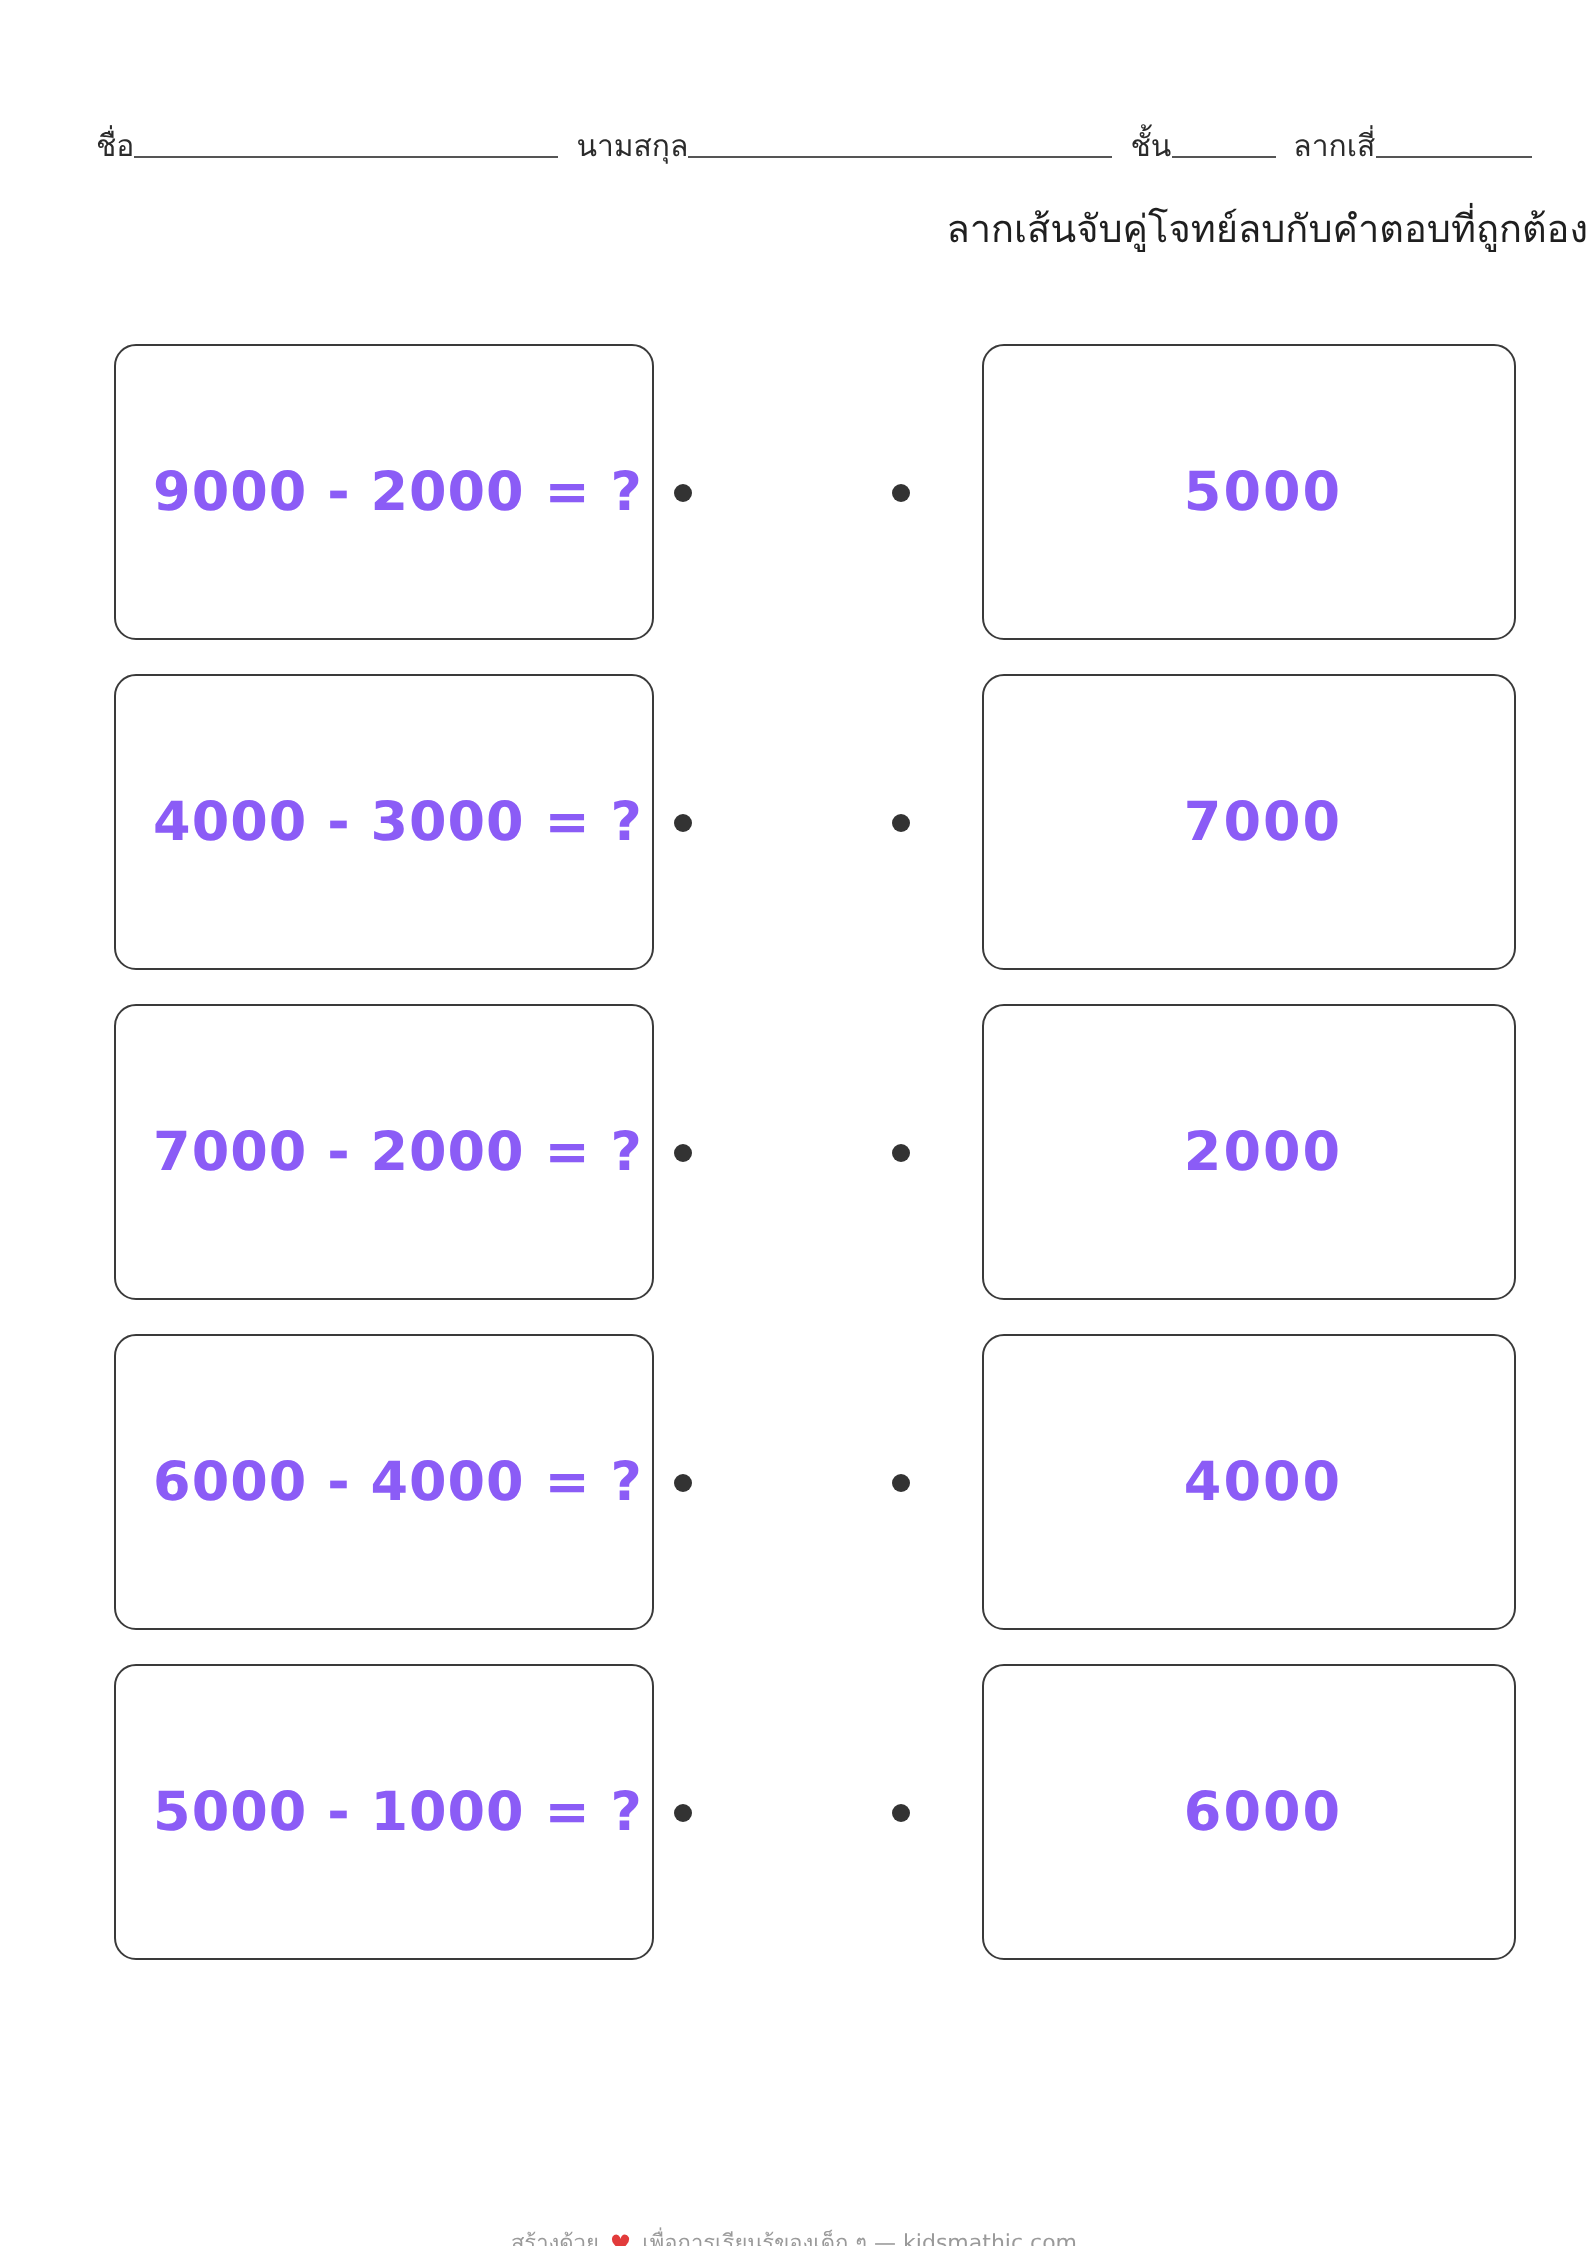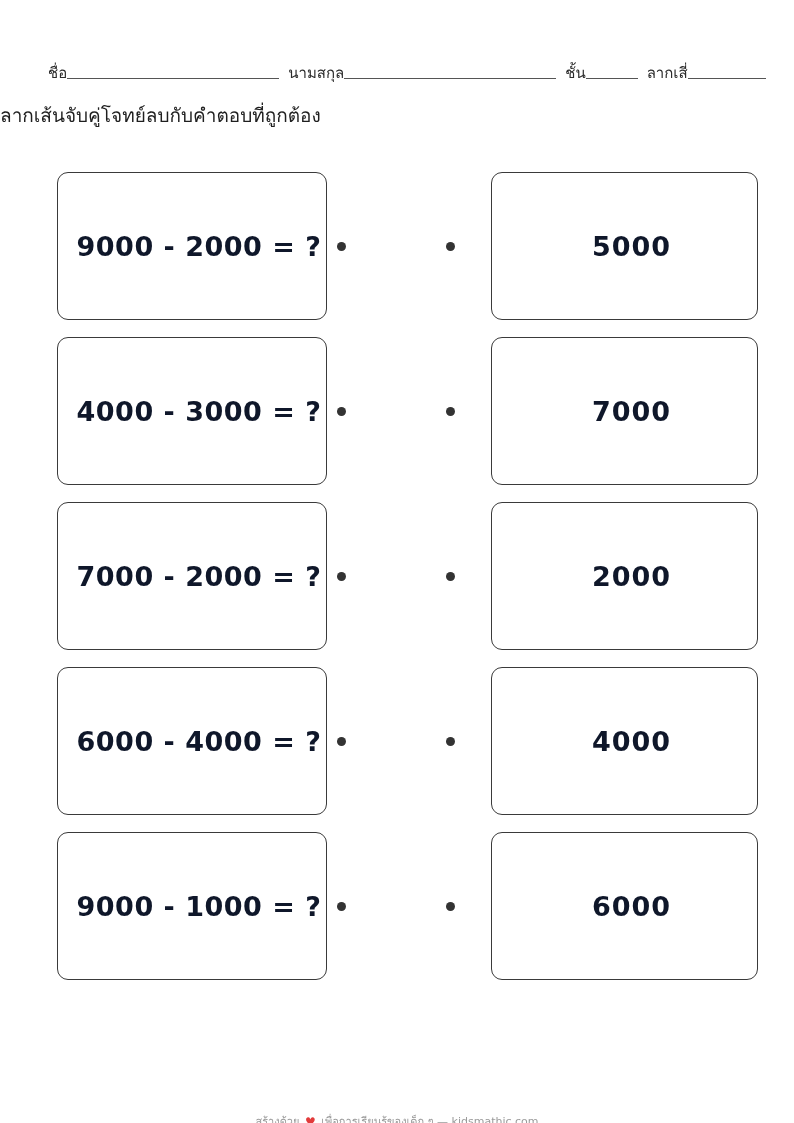--- a/index.html
+++ b/index.html
@@ -51,21 +51,21 @@
   .rule.room   { flex: 0 0 52px; }
   .rule.number { flex: 0 0 78px; }
   .gap-sm { width: 9px; flex: none; }
 
   
   .title {
     position: absolute;
     left: 0;
     right: 0;
     top: 103px;
-    text-align: left;
+    text-align: right;
     font-size: 19px;
     color: #1f1f1f;
     line-height: 1.3;
   }
 
   
   .rows {
     position: absolute;
     left: 0;
     top: 172px;
@@ -89,21 +89,21 @@
     justify-content: center;
   }
   .card.left  { left: 57px;  width: 270px; }
   .card.right { left: 491px; width: 267px; }
 
   .expr, .answer {
     font-family: "DejaVu Sans", sans-serif;
     font-weight: bold;
     font-size: 27px;
     letter-spacing: 0.5px;
-    color: #0f172a;
+    color: #8b5cf6;
     text-align: center;
     line-height: 1;
     margin-left: 14px;
   }
   .answer { letter-spacing: 1px; }
 
   .dot {
     position: absolute;
     top: 50%;
     width: 9px;
@@ -196,21 +196,21 @@
       </div>
       <span class="dot left-dot"></span>
       <span class="dot right-dot"></span>
       <div class="card right">
         <span class="answer">4000</span>
       </div>
     </div>
 
     <div class="row">
       <div class="card left">
-        <span class="expr">9000 - 1000 = ?</span>
+        <span class="expr">5000 - 1000 = ?</span>
       </div>
       <span class="dot left-dot"></span>
       <span class="dot right-dot"></span>
       <div class="card right">
         <span class="answer">6000</span>
       </div>
     </div>
 
   </div>
 

